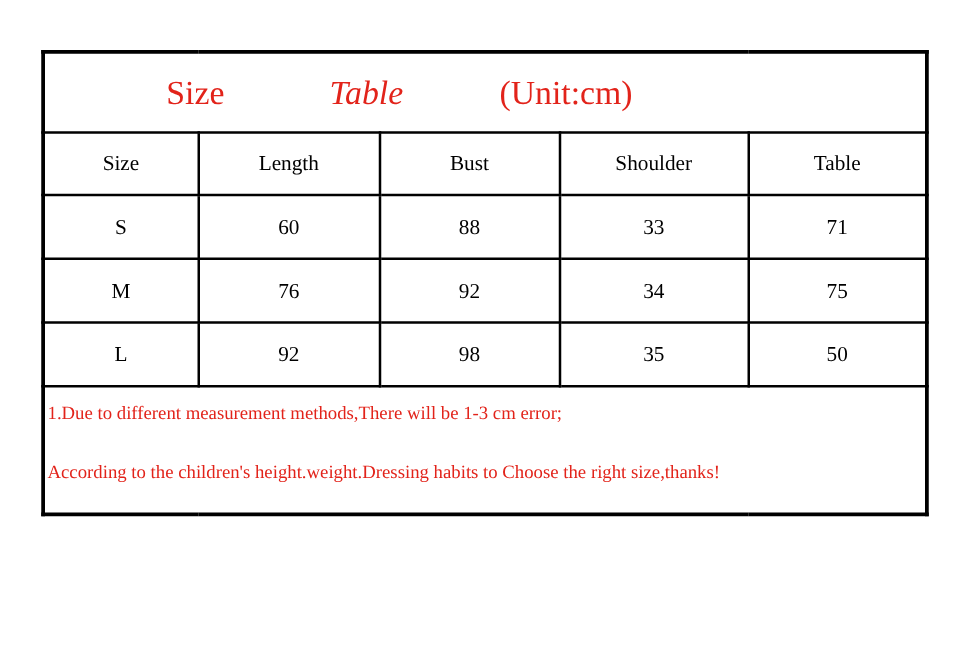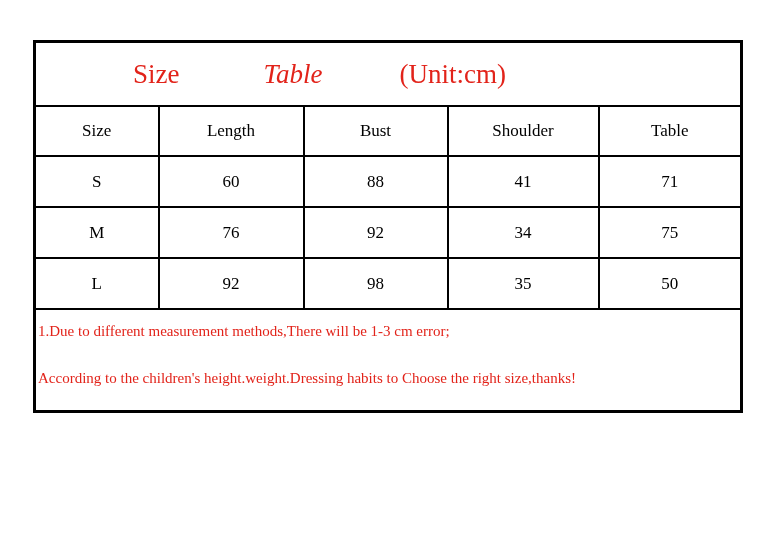--- a/index.html
+++ b/index.html
@@ -91,21 +91,21 @@
         <th>Size</th>
         <th>Length</th>
         <th>Bust</th>
         <th>Shoulder</th>
         <th>Table</th>
       </tr>
       <tr class="data-row">
         <td>S</td>
         <td>60</td>
         <td>88</td>
-        <td>41</td>
+        <td>33</td>
         <td>71</td>
       </tr>
       <tr class="data-row">
         <td>M</td>
         <td>76</td>
         <td>92</td>
         <td>34</td>
         <td>75</td>
       </tr>
       <tr class="data-row">

